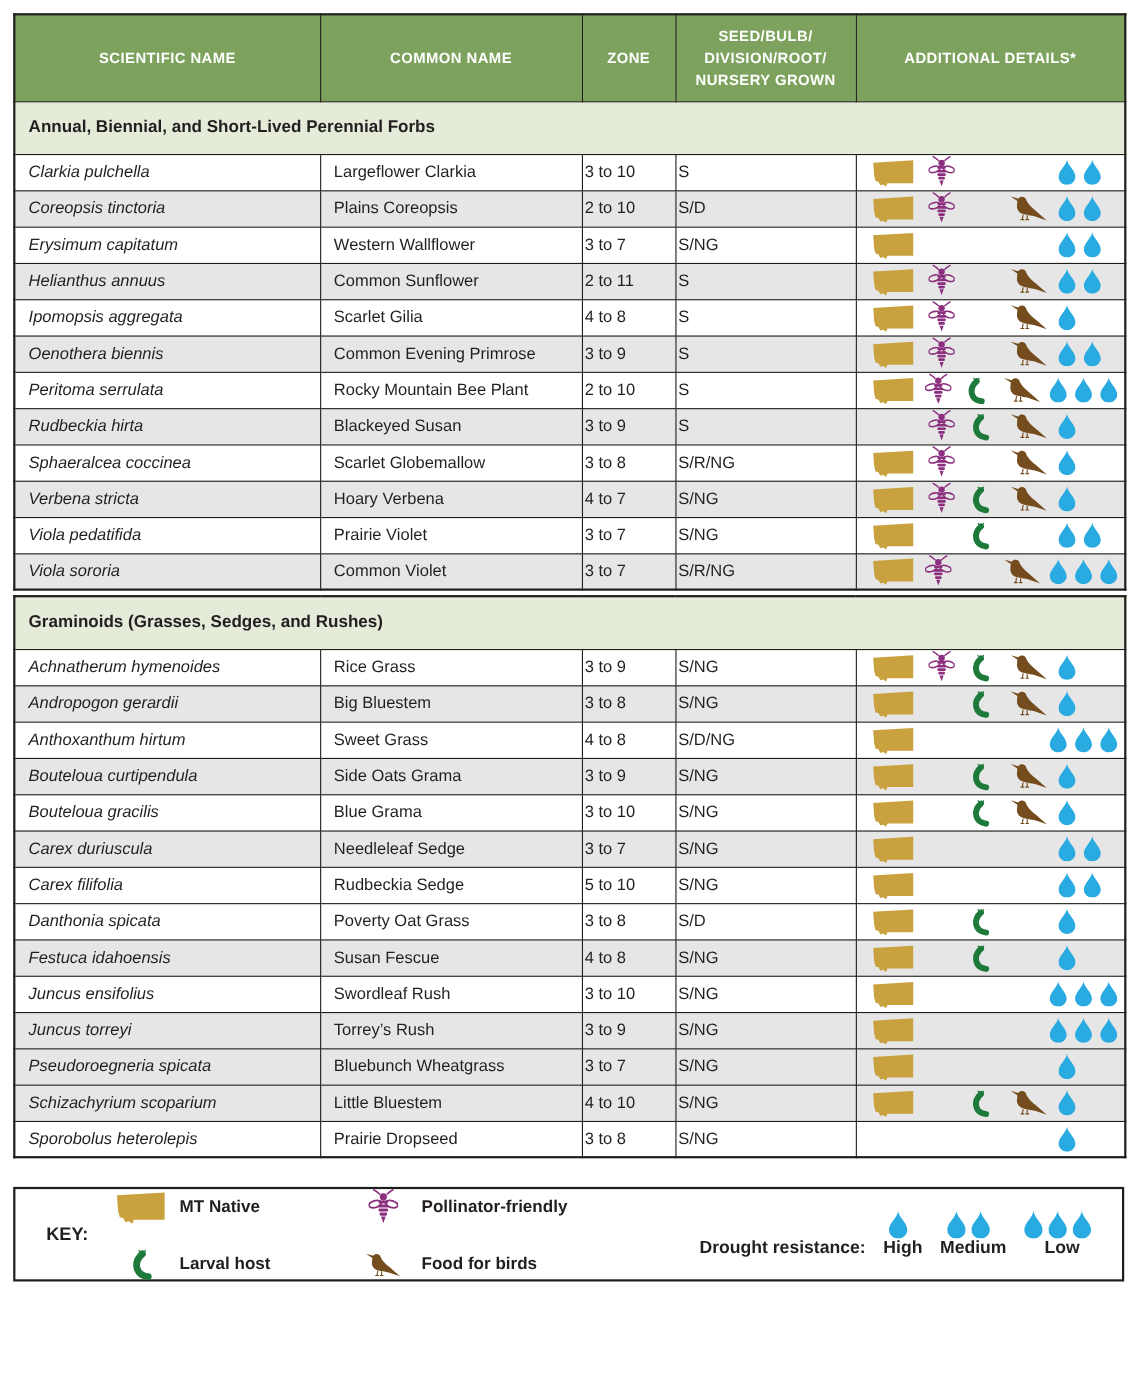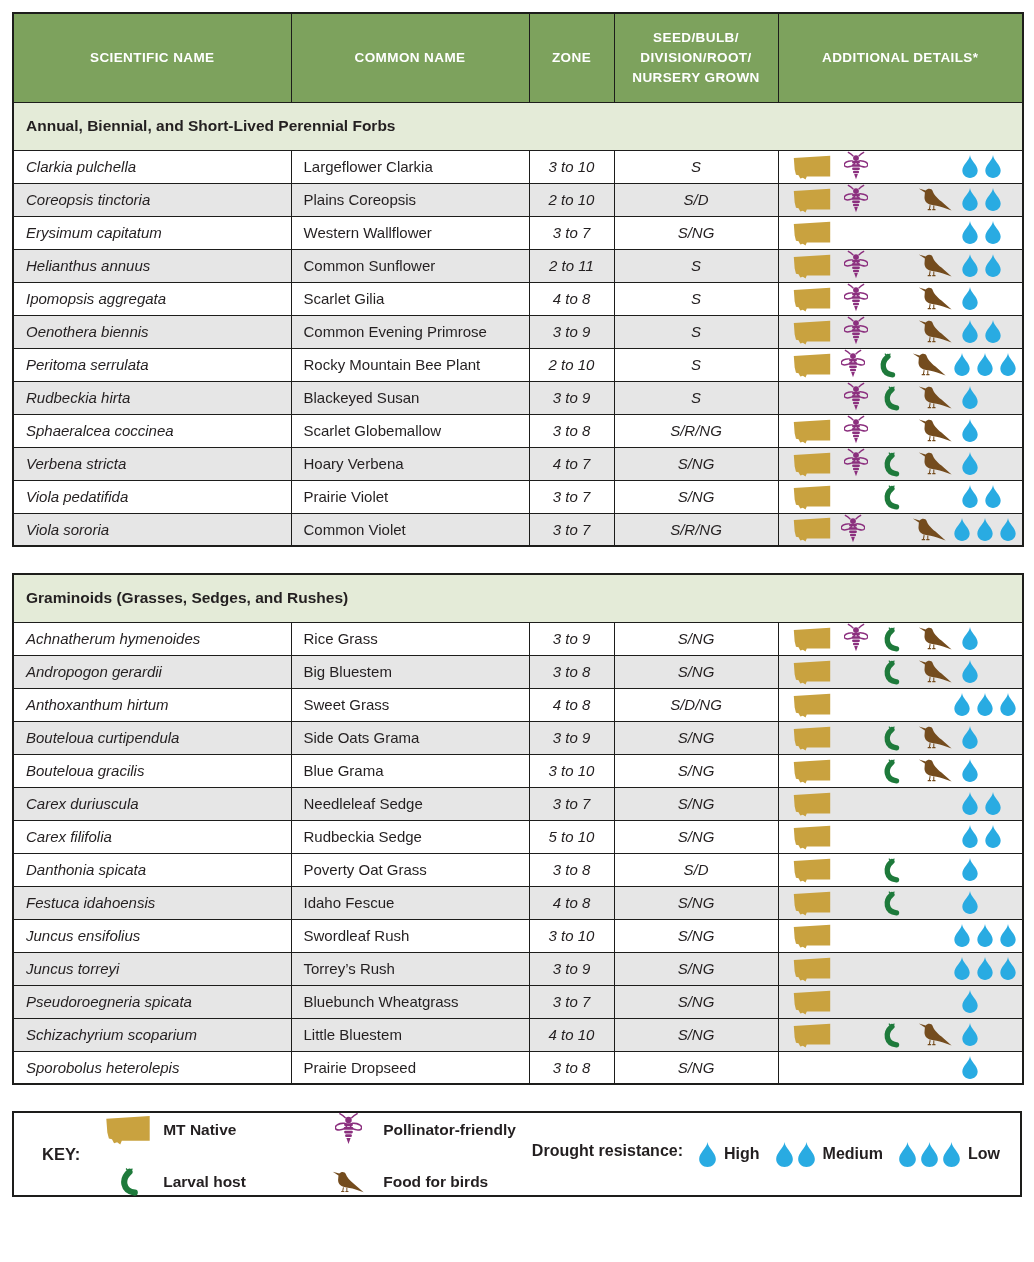--- a/index.html
+++ b/index.html
@@ -17,53 +17,53 @@
   .page{padding:12px 12px 10px 12px;}
   table.ptable{
     border-collapse:collapse; width:1010px; table-layout:fixed;
     border:2px solid var(--border);
   }
   col.c-sci{width:278px;} col.c-common{width:238px;} col.c-zone{width:85px;}
   col.c-seed{width:164px;} col.c-details{width:245px;}
   th{
     background:var(--header-green); color:#fff; font-weight:bold;
     font-size:13.5px; letter-spacing:.4px; text-align:center; vertical-align:middle;
-    height:89px; border:1px solid var(--border); white-space:pre-line; line-height:1.45;
+    height:79px; border:1px solid var(--border); white-space:pre-line; line-height:1.45;
   }
   td{
     border:1px solid var(--border); height:33px; font-size:15px;
     padding:0 6px 0 12px; vertical-align:middle;
   }
   tr.section-row td{
     background:var(--section-green); font-weight:bold; font-size:15.5px;
     height:48px; padding-left:12px;
   }
   tr.striped td{background:var(--stripe);}
   td.sci{font-style:italic;}
-  td.center{text-align:center; padding:0 2px;font-style:italic;}
+  td.center{text-align:left; padding:0 2px;}
   td.details{padding:0 6px 0 13px;}
   .d-inner{display:flex; align-items:center; height:100%;}
   .slot{display:flex; align-items:center; justify-content:flex-start;}
   .slot-mt{width:52px;} .slot-bee{width:36px;} .slot-cat{width:38px;} .slot-bird{width:44px;}
   .slot-drops{display:flex; align-items:center; gap:7px;}
   .slot svg{display:block;}
-  .t2{margin-top:26px;}
+  .t2{margin-top:4px;}
   .key{
     margin-top:26px; width:1010px; height:86px; border:2px solid var(--border);
     display:flex; align-items:center; padding:0 20px;
   }
   .key-label{font-size:16.5px; font-weight:bold; margin:0 22px 0 8px;}
   .key-grid{
     display:grid; grid-template-rows:repeat(2,auto); grid-auto-flow:column;
     row-gap:11px; column-gap:26px;gap:20px;
   }
   .key-item{display:flex; align-items:center; font-weight:bold; font-size:15.5px; min-width:200px;}
   .key-item .ic{width:52px; display:flex; justify-content:center; align-items:center; margin-right:9px;}
-  .key-drought{margin-left:auto; display:flex; align-items:flex-start; font-weight:bold; font-size:16px;}
-  .key-level{display:flex; align-items:center; margin-left:16px;}
+  .key-drought{margin-left:auto; display:flex; align-items:flex-end; font-weight:bold; font-size:16px;}
+  .key-level{display:flex; align-items:center; margin-left:16px;flex-direction:column;}
   .key-level .drops{display:flex; gap:5px; margin-right:8px;}
   .drop{display:flex;}
 </style>
 </head>
 <body>
 
 <div class="page">
 
   <table class="ptable t1">
     <colgroup>
@@ -939,21 +939,21 @@
                   <svg width="16" height="23" viewBox="0 0 16 24">
                     <path d="M8,0 C8.5,5.5 16,10.5 16,16.3 C16,20.7 12.4,24 8,24 C3.6,24 0,20.7 0,16.3 C0,10.5 7.5,5.5 8,0 Z" fill="#29abe2"></path>
                   </svg>
                 </span>
               </span>
         </div>
       </td>
         </tr>
         <tr class="striped">
       <td class="sci">Festuca idahoensis</td>
-      <td>Idaho Fescue</td>
+      <td>Susan Fescue</td>
       <td class="center">4 to 8</td>
       <td class="center">S/NG</td>
       <td class="details">
         <div class="d-inner">
           <span class="slot slot-mt">
                 <svg width="40" height="26" viewBox="0 0 46 30">
                   <path d="M2,4.5 L44,2 L44,26 L17,26 L15.5,29.5 L12.5,27.3 L9.5,28.2 L7.5,24.5 L4.5,23.8 L3,18 Z" fill="#c9a23f"></path>
                 </svg>
               </span>
           <span class="slot slot-bee"></span>

